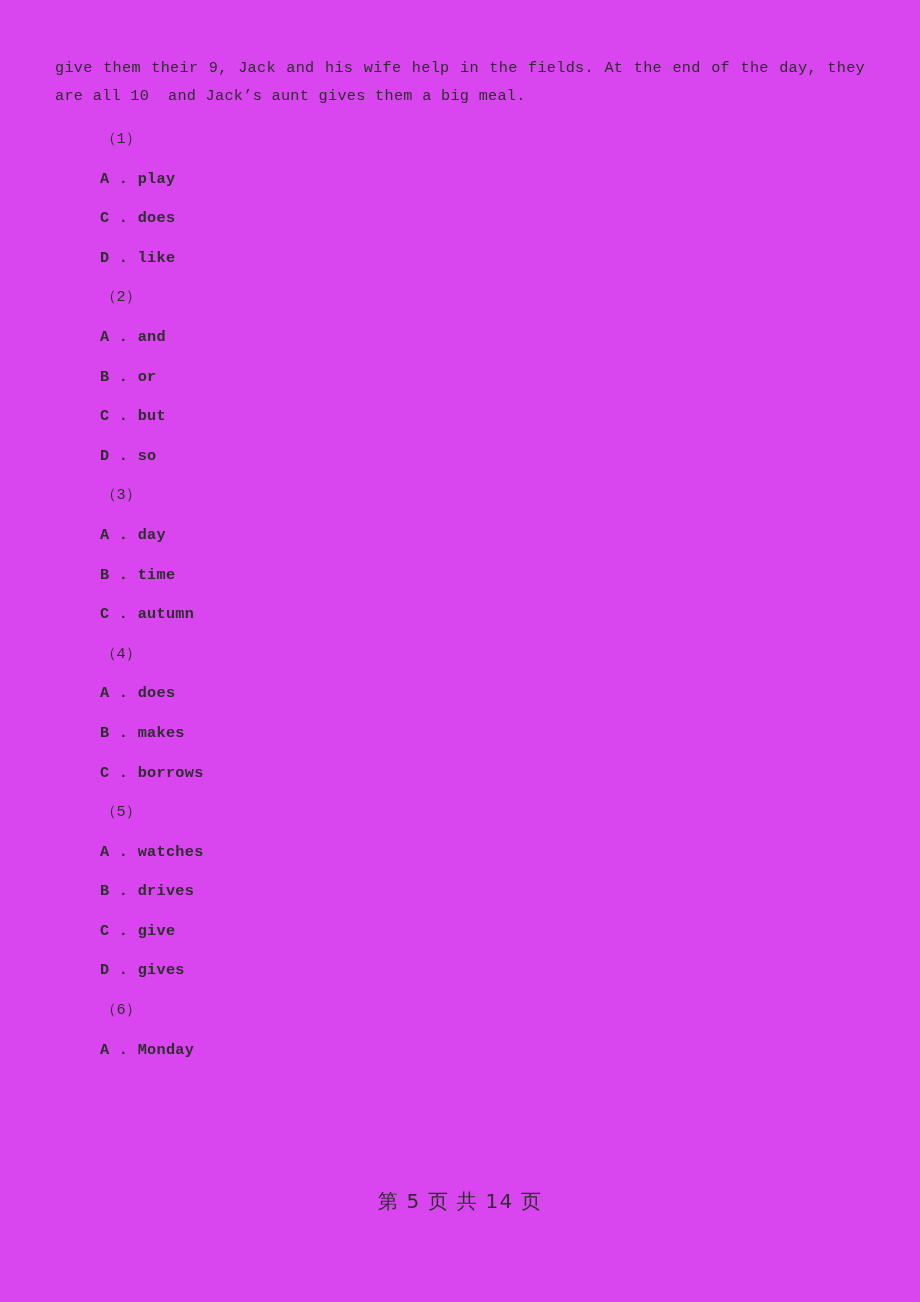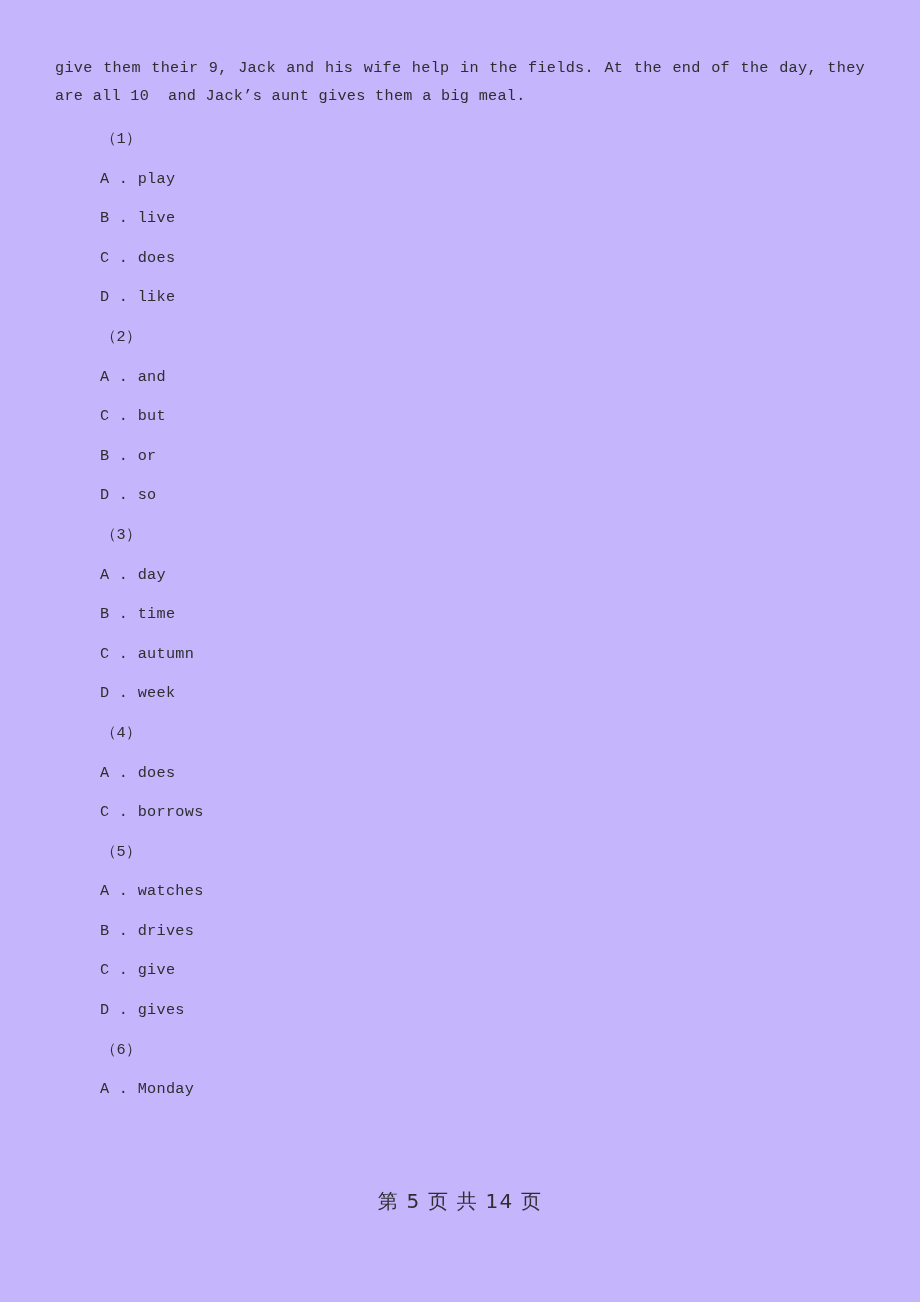--- a/index.html
+++ b/index.html
@@ -15,21 +15,21 @@
     color: #2b2b2b;
     overflow: hidden;
   }
 
   .page {
     position: absolute;
     left: 0;
     top: 0;
     width: 920px;
     height: 1302px;
-    background: #c4b5fd;
+    background: #d946ef;
   }
 
   
   .passage {
     position: absolute;
     left: 55px;
     top: 54px;
     width: 810px;
     font-size: 15.2px;
     line-height: 28px;
@@ -64,20 +64,21 @@
   }
 
   .option {
     height: 39.6px;
     line-height: 39.6px;
     padding-left: 100px;
     font-size: 15.2px;
     letter-spacing: 0.3px;
     color: #2e2e2e;
     white-space: pre;
+    font-weight: bold;
   }
 
   .option .opt-letter {
     display: inline;
   }
 
   
   .footer {
     position: absolute;
     left: 0;
@@ -95,41 +96,40 @@
 <body>
 
 <div class="page">
 
   <div class="passage">give them their 9, Jack and his wife help in the fields. At the end of the day, they are all 10  and Jack’s aunt gives them a big meal.</div>
 
   <div class="questions">
       <div class="qblock">
         <div class="qnum">（1）</div>
         <div class="option"><span class="opt-letter">A</span><span class="opt-sep"> . </span><span class="opt-text">play</span></div>
-        <div class="option"><span class="opt-letter">B</span><span class="opt-sep"> . </span><span class="opt-text">live</span></div>
         <div class="option"><span class="opt-letter">C</span><span class="opt-sep"> . </span><span class="opt-text">does</span></div>
         <div class="option"><span class="opt-letter">D</span><span class="opt-sep"> . </span><span class="opt-text">like</span></div>
       </div>
       <div class="qblock">
         <div class="qnum">（2）</div>
         <div class="option"><span class="opt-letter">A</span><span class="opt-sep"> . </span><span class="opt-text">and</span></div>
+        <div class="option"><span class="opt-letter">B</span><span class="opt-sep"> . </span><span class="opt-text">or</span></div>
         <div class="option"><span class="opt-letter">C</span><span class="opt-sep"> . </span><span class="opt-text">but</span></div>
-        <div class="option"><span class="opt-letter">B</span><span class="opt-sep"> . </span><span class="opt-text">or</span></div>
         <div class="option"><span class="opt-letter">D</span><span class="opt-sep"> . </span><span class="opt-text">so</span></div>
       </div>
       <div class="qblock">
         <div class="qnum">（3）</div>
         <div class="option"><span class="opt-letter">A</span><span class="opt-sep"> . </span><span class="opt-text">day</span></div>
         <div class="option"><span class="opt-letter">B</span><span class="opt-sep"> . </span><span class="opt-text">time</span></div>
         <div class="option"><span class="opt-letter">C</span><span class="opt-sep"> . </span><span class="opt-text">autumn</span></div>
-        <div class="option"><span class="opt-letter">D</span><span class="opt-sep"> . </span><span class="opt-text">week</span></div>
       </div>
       <div class="qblock">
         <div class="qnum">（4）</div>
         <div class="option"><span class="opt-letter">A</span><span class="opt-sep"> . </span><span class="opt-text">does</span></div>
+        <div class="option"><span class="opt-letter">B</span><span class="opt-sep"> . </span><span class="opt-text">makes</span></div>
         <div class="option"><span class="opt-letter">C</span><span class="opt-sep"> . </span><span class="opt-text">borrows</span></div>
       </div>
       <div class="qblock">
         <div class="qnum">（5）</div>
         <div class="option"><span class="opt-letter">A</span><span class="opt-sep"> . </span><span class="opt-text">watches</span></div>
         <div class="option"><span class="opt-letter">B</span><span class="opt-sep"> . </span><span class="opt-text">drives</span></div>
         <div class="option"><span class="opt-letter">C</span><span class="opt-sep"> . </span><span class="opt-text">give</span></div>
         <div class="option"><span class="opt-letter">D</span><span class="opt-sep"> . </span><span class="opt-text">gives</span></div>
       </div>
       <div class="qblock">

